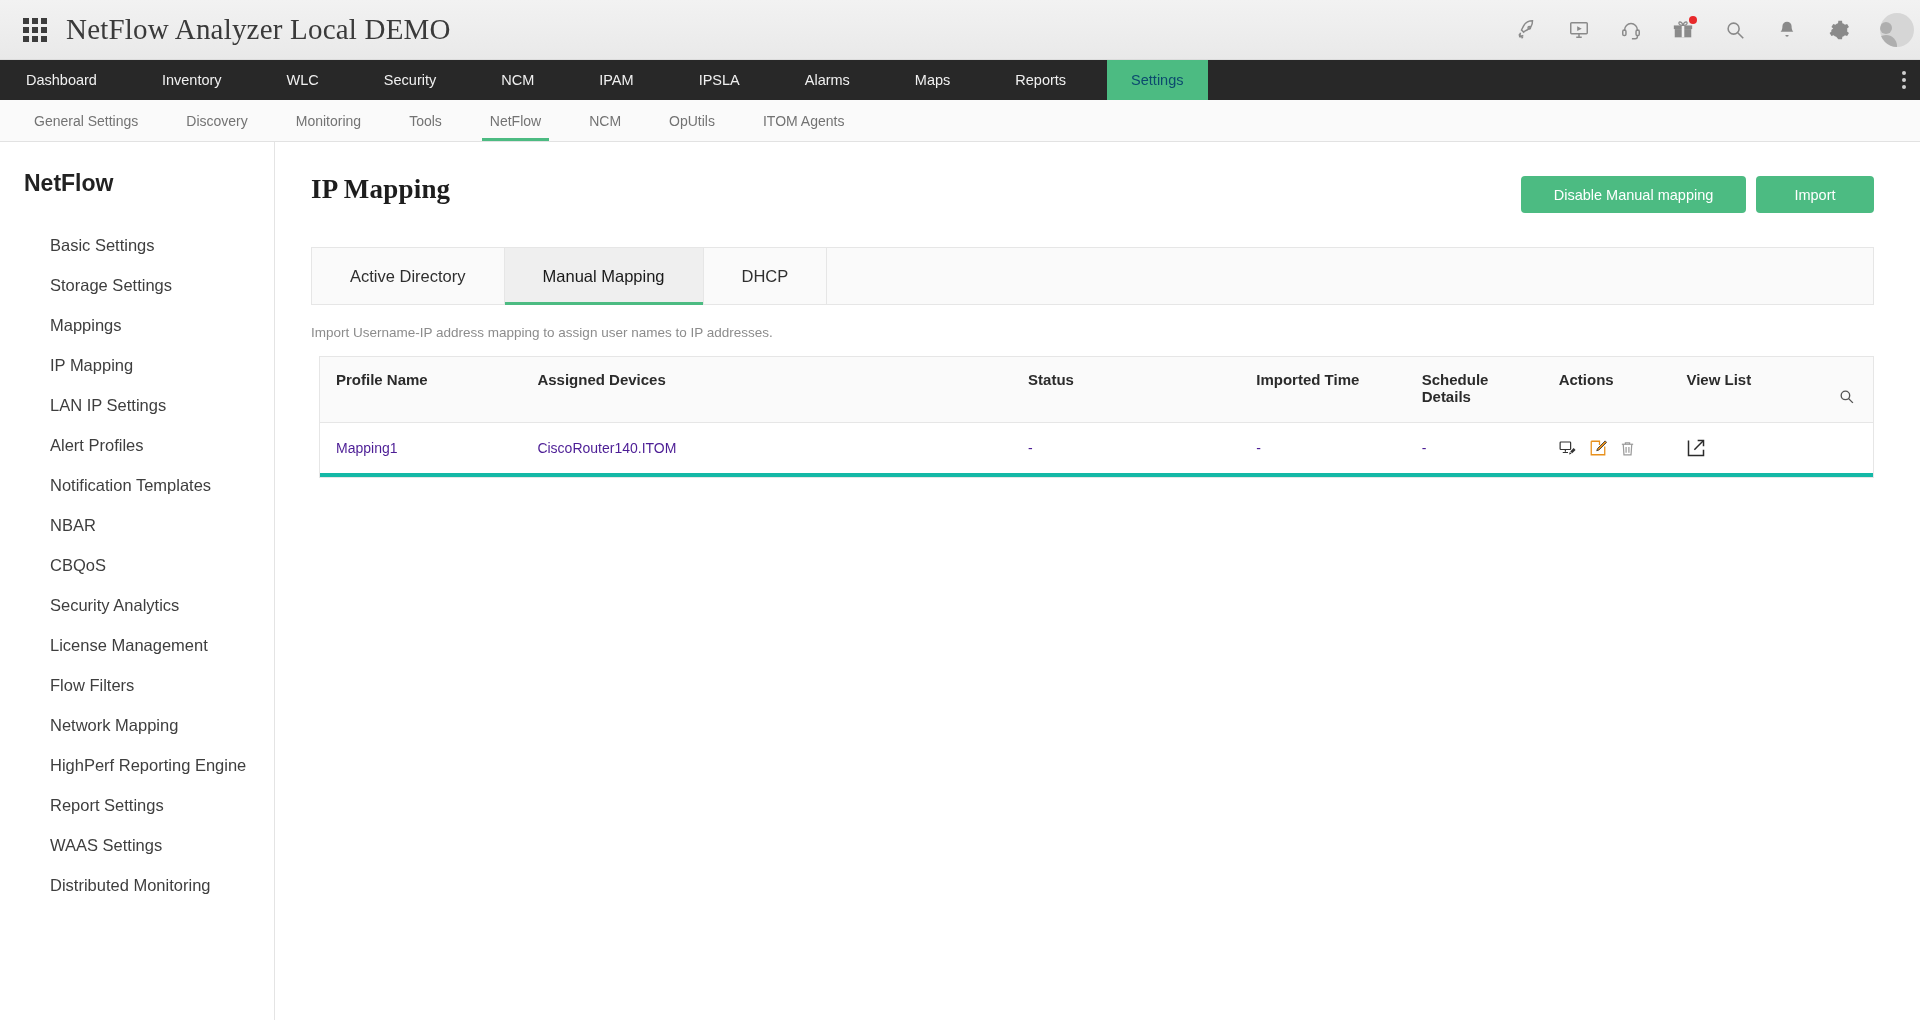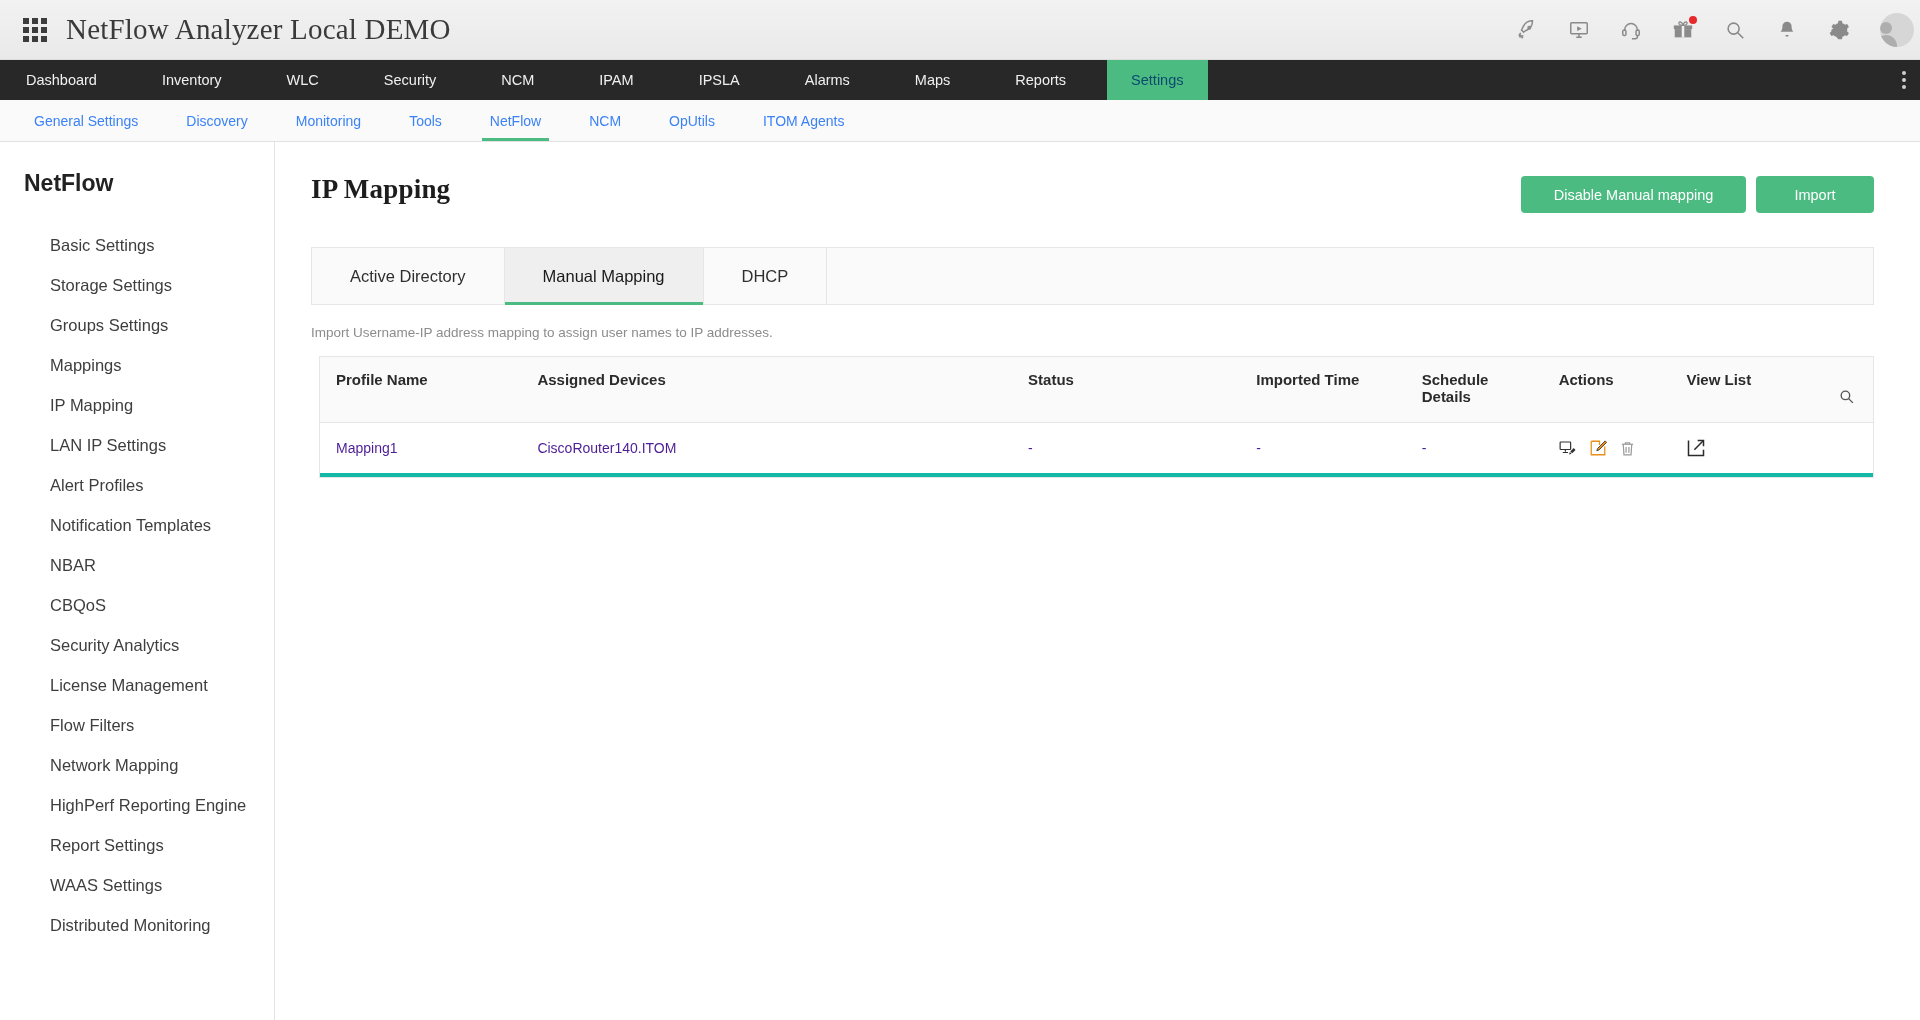--- a/index.html
+++ b/index.html
@@ -94,21 +94,21 @@
   
   .subnav {
     height: 42px;
     background: #fafafa;
     border-bottom: 1px solid #e2e2e2;
     display: flex;
     align-items: stretch;
     padding-left: 10px;
   }
   .subnav a {
-    color: #3b82f6;
+    color: #737373;
     font-size: 14px;
     text-decoration: none;
     display: flex; align-items: center;
     padding: 0 24px;
     position: relative;
     white-space: nowrap;
     cursor: pointer;
   }
   .subnav a.active::after {
     content: "";
@@ -369,23 +369,20 @@
 <div class="layout">
 
   <aside class="sidebar">
     <h2>NetFlow</h2>
     <ul>
       <li>
           <a>Basic Settings</a>
         </li>
       <li>
           <a>Storage Settings</a>
-        </li>
-      <li>
-          <a>Groups Settings</a>
         </li>
       <li>
           <a>Mappings</a>
         </li>
       <li>
           <a>IP Mapping</a>
         </li>
       <li>
           <a>LAN IP Settings</a>
         </li>

